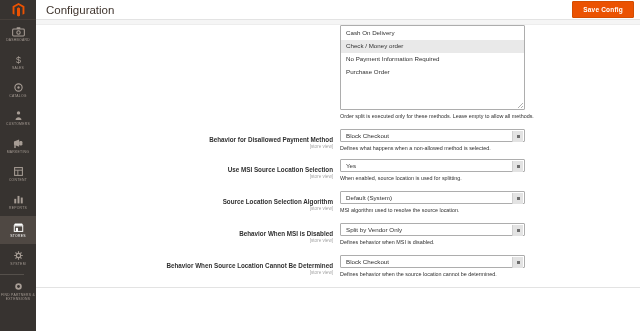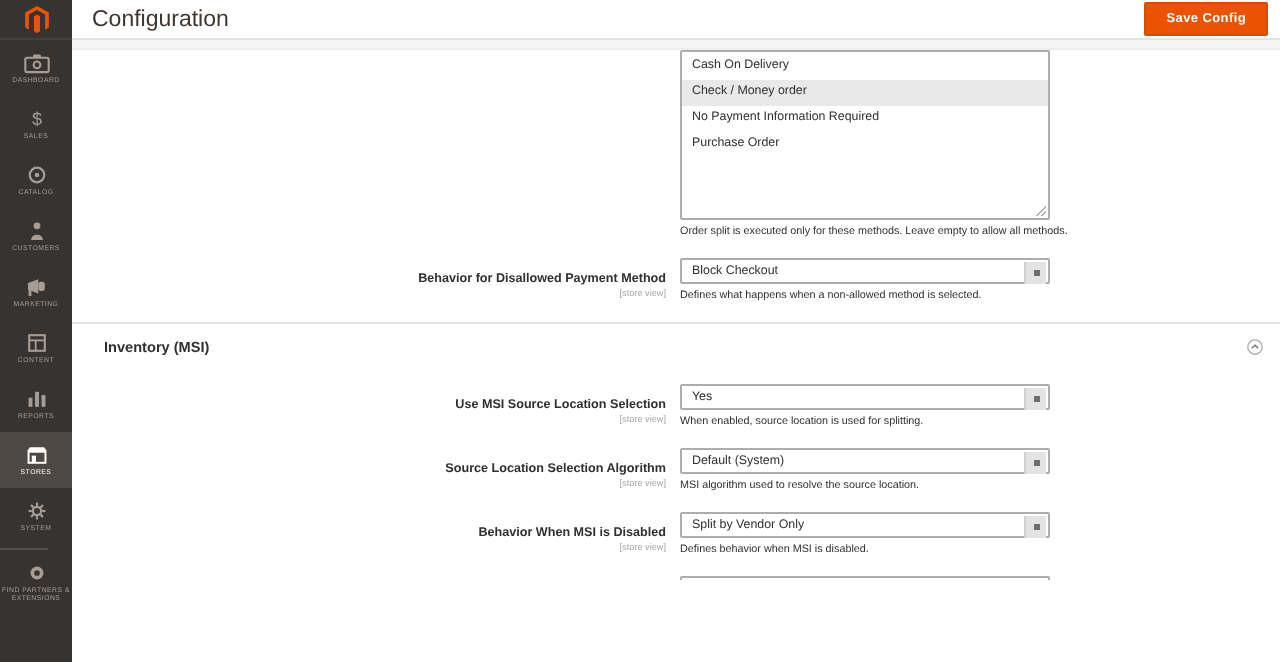--- a/index.html
+++ b/index.html
@@ -269,27 +269,20 @@
           <div class="select-box">
             <span class="select-value">Block Checkout</span>
             <span class="select-arrow">
                 <i></i>
               </span>
           </div>
           <div class="note">Defines what happens when a non-allowed method is selected.</div>
         </div>
       </div>
 
-      <div class="section" style="margin-top:9px;">
-        <span class="section-title">Inventory (MSI)</span>
-        <svg class="collapse-icon" viewBox="0 0 16 16">
-          <circle cx="8" cy="8" r="6.4" fill="none" stroke="#adadad" stroke-width="1.2"></circle>
-          <path d="M5.2 9.2 L8 6.4 L10.8 9.2" fill="none" stroke="#777" stroke-width="1.3"></path>
-        </svg>
-      </div>
 
       <div class="fields-wrap">
 
         <div class="field-row">
           <div class="field-label-col">
             <span class="field-label">Use MSI Source Location Selection</span>
             <span class="field-scope">[store view]</span>
           </div>
           <div class="field-ctrl-col">
             <div class="select-box">

